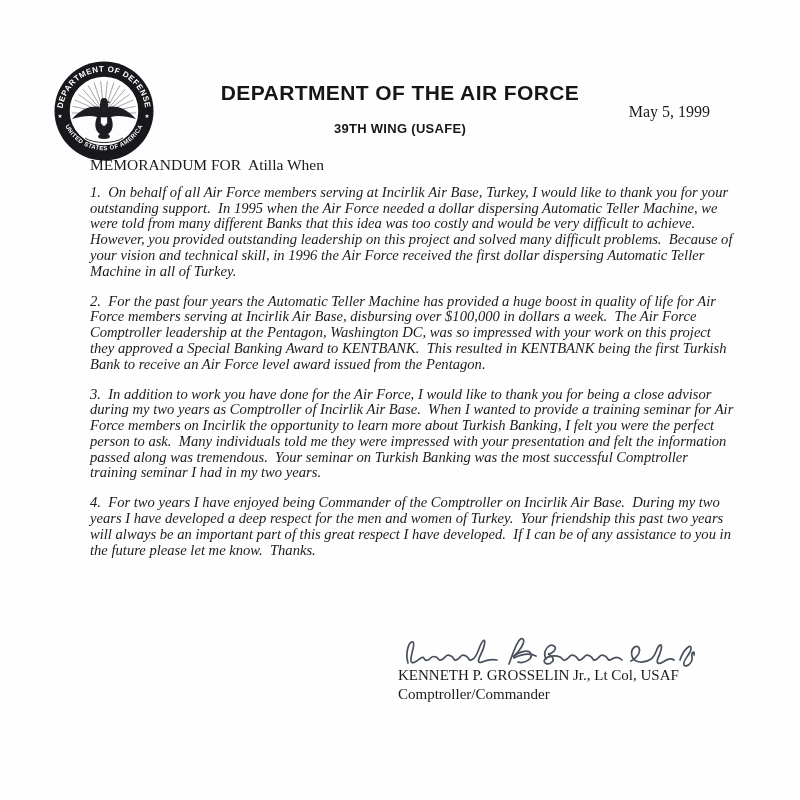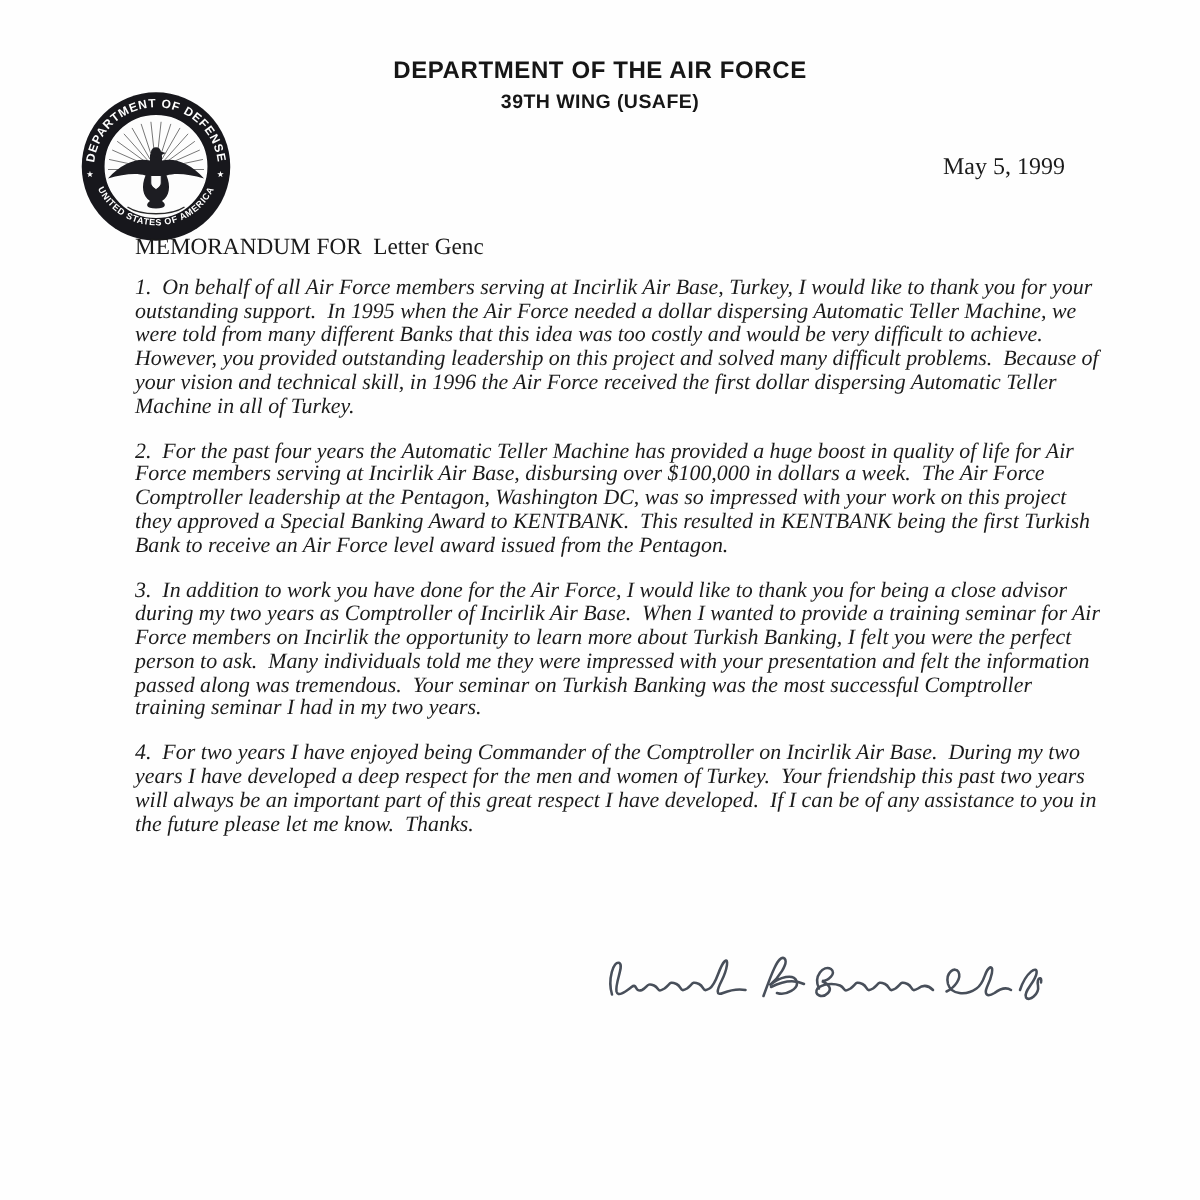--- a/index.html
+++ b/index.html
@@ -13,22 +13,22 @@
     overflow:hidden;
   }
   
   .letterhead-titles {
     position:absolute; top:39px; left:0; right:0;
     text-align:center;
     font-family:"Liberation Sans", sans-serif;
     font-weight:bold;
     color:#161616;
   }
-  .agency { font-size:16px; letter-spacing:0.4px; line-height:17px; }
-  .unit   { font-size:13px; letter-spacing:0.3px; line-height:15px; margin-top:4px; }
+  .agency { font-size:21px; letter-spacing:0.4px; line-height:17px;margin-top:45px; }
+  .unit   { font-size:13px; letter-spacing:0.3px; line-height:15px; margin-top:20px; }
   .seal   { position:absolute; left:54px; top:61px; }
   .date-line {
     position:absolute; top:103px; right:90px;
     font-size:16px; line-height:18px;text-align:center;
   }
   
   .content {
     position:absolute; top:156px; left:90px; right:62px;
   }
   .memo-line {
@@ -107,21 +107,21 @@
   </svg>
 
   <div class="letterhead-titles">
     <div class="agency">DEPARTMENT OF THE AIR FORCE</div>
     <div class="unit">39TH WING (USAFE)</div>
   </div>
 
   <div class="date-line">May 5, 1999</div>
 
   <div class="content">
-    <div class="memo-line">MEMORANDUM FOR  Letter Genc</div>
+    <div class="memo-line">MEMORANDUM FOR  Atilla When</div>
 
     <div class="paragraphs">
       <p>1.  On behalf of all Air Force members serving at Incirlik Air Base, Turkey, I would like to thank you for your outstanding support.  In 1995 when the Air Force needed a dollar dispersing Automatic Teller Machine, we were told from many different Banks that this idea was too costly and would be very difficult to achieve.  However, you provided outstanding leadership on this project and solved many difficult problems.  Because of your vision and technical skill, in 1996 the Air Force received the first dollar dispersing Automatic Teller Machine in all of Turkey.</p>
       <p>2.  For the past four years the Automatic Teller Machine has provided a huge boost in quality of life for Air Force members serving at Incirlik Air Base, disbursing over $100,000 in dollars a week.  The Air Force Comptroller leadership at the Pentagon, Washington DC, was so impressed with your work on this project they approved a Special Banking Award to KENTBANK.  This resulted in KENTBANK being the first Turkish Bank to receive an Air Force level award issued from the Pentagon.</p>
       <p>3.  In addition to work you have done for the Air Force, I would like to thank you for being a close advisor during my two years as Comptroller of Incirlik Air Base.  When I wanted to provide a training seminar for Air Force members on Incirlik the opportunity to learn more about Turkish Banking, I felt you were the perfect person to ask.  Many individuals told me they were impressed with your presentation and felt the information passed along was tremendous.  Your seminar on Turkish Banking was the most successful Comptroller training seminar I had in my two years.</p>
       <p>4.  For two years I have enjoyed being Commander of the Comptroller on Incirlik Air Base.  During my two years I have developed a deep respect for the men and women of Turkey.  Your friendship this past two years will always be an important part of this great respect I have developed.  If I can be of any assistance to you in the future please let me know.  Thanks.</p>
     </div>
   </div>
 
   <svg class="signature-script" width="300" height="42" viewBox="0 0 300 42">
@@ -135,14 +135,18 @@
       <path d="M150,28 C146,20 153,12 158,15 C162,18 156,23 152,23 C156,25 159,28 156,31
                C152,35 146,32 149,28 C152,25 159,24 164,26 C168,28 166,31 171,28
                C175,25 174,23 179,25 C183,27 181,31 186,28 C190,25 189,23 194,25
                C198,27 196,31 201,28 C205,25 204,23 209,25 C213,27 211,31 216,28 C220,25 223,26 226,29"></path>
       <path d="M235,30 C241,27 245,21 243,17 C241,13 234,17 236,25 C238,32 248,33 255,28
                C261,24 260,16 264,14 C267,13 265,21 262,27 C260,32 262,34 267,31 C271,28 275,27 278,29"></path>
       <path d="M284,29 C288,17 296,12 295,18 C294,24 286,30 288,34 C290,37 297,32 296,26 C295,21 299,19 298,24"></path>
     </g>
   </svg>
 
+  <div class="sig-block">
+    <div>KENNETH P. GROSSELIN Jr., Lt Col, USAF</div>
+    <div>Comptroller/Commander</div>
+  </div>
 
 </div>
 
 </body></html>

